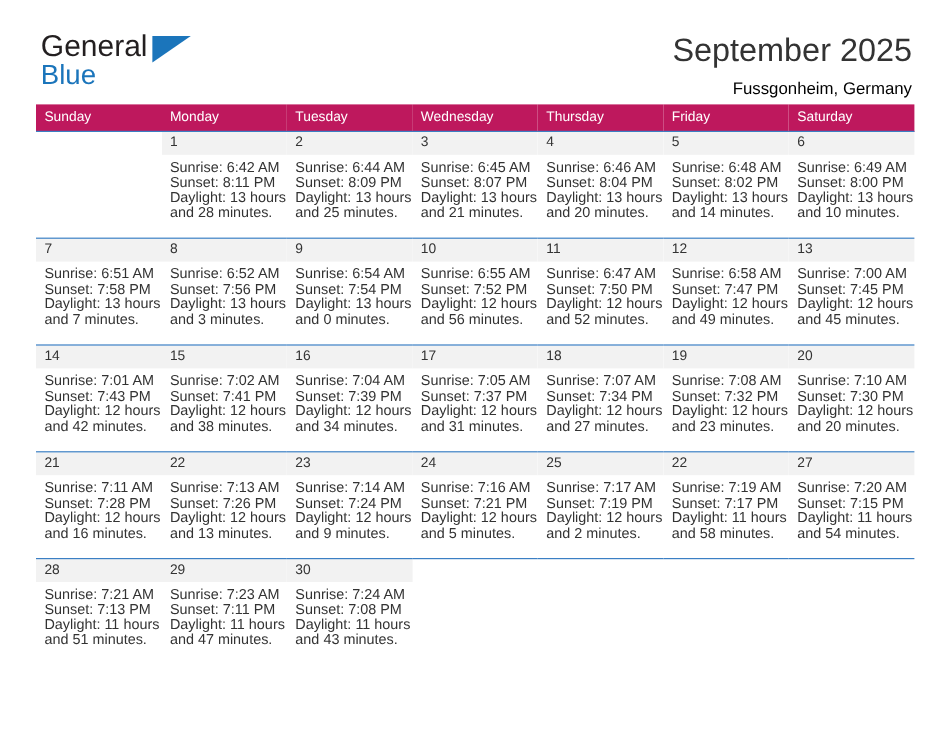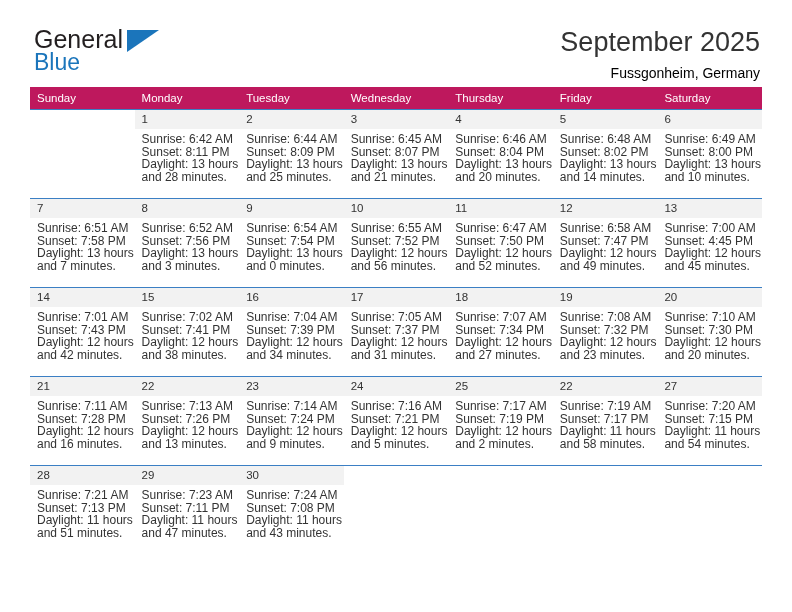--- a/index.html
+++ b/index.html
@@ -272,21 +272,21 @@
               <div>Sunrise: 6:58 AM</div>
               <div>Sunset: 7:47 PM</div>
               <div>Daylight: 12 hours</div>
               <div>and 49 minutes.</div>
             </div>
           </td>
           <td>
             <div class="daynum">13</div>
             <div class="info">
               <div>Sunrise: 7:00 AM</div>
-              <div>Sunset: 4:45 PM</div>
+              <div>Sunset: 7:45 PM</div>
               <div>Daylight: 12 hours</div>
               <div>and 45 minutes.</div>
             </div>
           </td>
         </tr>
         <tr class="week-row">
           <td>
             <div class="daynum">14</div>
             <div class="info">
               <div>Sunrise: 7:01 AM</div>

